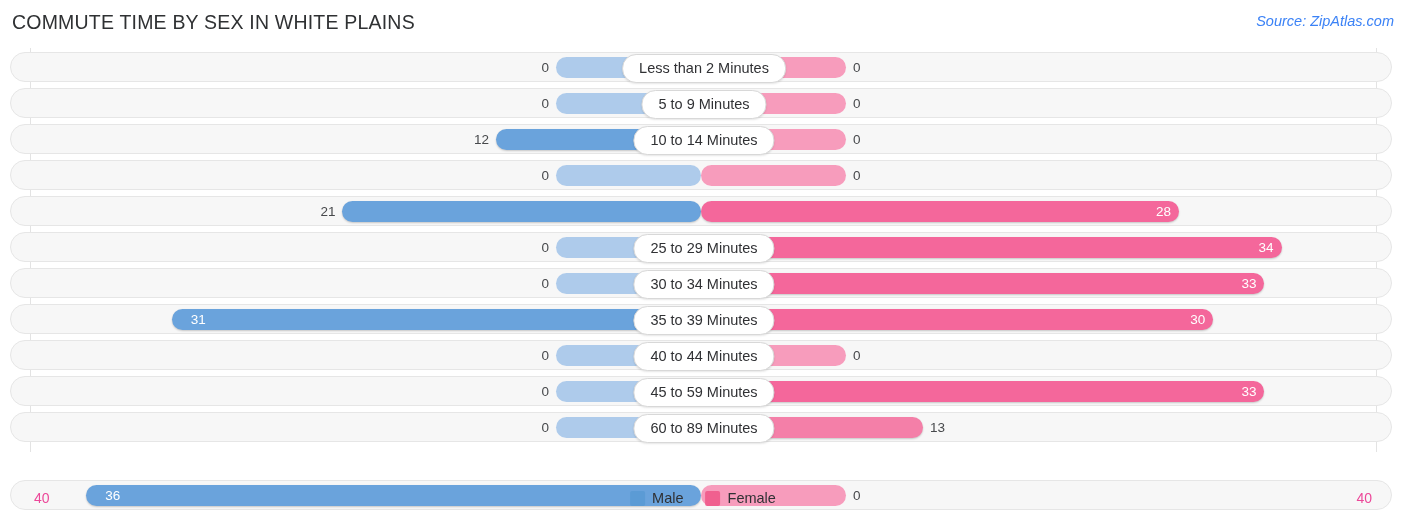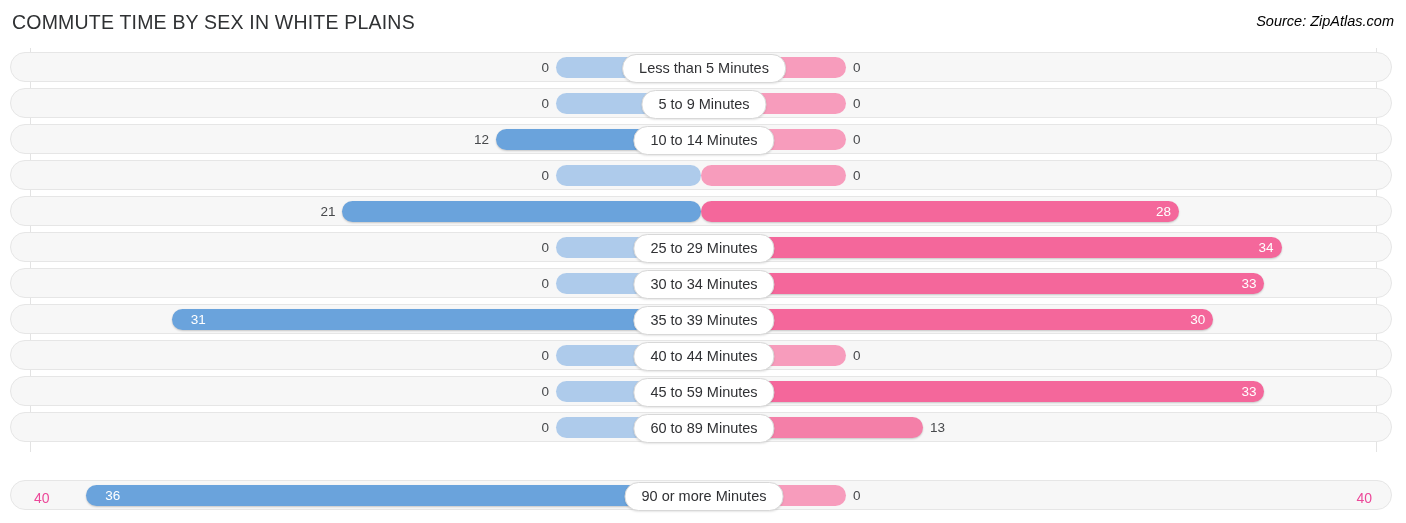--- a/index.html
+++ b/index.html
@@ -38,21 +38,21 @@
     letter-spacing: 0.2px;
     color: #2f3133;
     white-space: nowrap;
   }
   .source {
     position: absolute;
     right: 12px;
     top: 13px;
     font-size: 14.5px;
     font-style: italic;
-    color: #000000;
+    color: #3b82f6;
     white-space: nowrap;
   }
 
   
   .plot {
     position: absolute;
     left: 0;
     top: 48px;
     width: 1406px;
     height: 438px;
@@ -175,21 +175,21 @@
   </div>
 
   <div class="plot" id="plot">
       <div class="gridline" style="left: 30px;"></div>
       <div class="gridline" style="left: 1376px;"></div>
       <div class="row" style="top: 4px;">
         <div class="bar male" style="width: 145px; background: rgb(174, 203, 235);"></div>
         <div class="bar female" style="width: 145px; background: rgb(247, 156, 188);"></div>
         <div class="val male-side outside" style="right: calc(50% + 152px); width: 40px;">0</div>
         <div class="val female-side outside" style="left: calc(50% + 152px); width: 40px;">0</div>
-        <div class="pill" style="left: 693px;">Less than 5 Minutes</div>
+        <div class="pill" style="left: 693px;">Less than 2 Minutes</div>
       </div>
       <div class="row" style="top: 40px;">
         <div class="bar male" style="width: 145px; background: rgb(174, 203, 235);"></div>
         <div class="bar female" style="width: 145px; background: rgb(247, 156, 188);"></div>
         <div class="val male-side outside" style="right: calc(50% + 152px); width: 40px;">0</div>
         <div class="val female-side outside" style="left: calc(50% + 152px); width: 40px;">0</div>
         <div class="pill" style="left: 693px;">5 to 9 Minutes</div>
       </div>
       <div class="row" style="top: 76px;">
         <div class="bar male bar-shadow" style="width: 204.9px; background: rgb(106, 163, 220);"></div>
@@ -250,21 +250,20 @@
         <div class="bar female bar-shadow" style="width: 221.975px; background: rgb(244, 127, 168);"></div>
         <div class="val male-side outside" style="right: calc(50% + 152px); width: 40px;">0</div>
         <div class="val female-side outside" style="left: calc(50% + 228.975px); width: 40px;">13</div>
         <div class="pill" style="left: 693px;">60 to 89 Minutes</div>
       </div>
       <div class="row" style="top: 400px; margin-top: 32px;">
         <div class="bar male bar-shadow" style="width: 614.7px; background: rgb(106, 163, 220);"></div>
         <div class="bar female" style="width: 145px; background: rgb(247, 156, 188);"></div>
         <div class="val male-side inside" style="right: calc(50% + 580.7px); width: 26px;">36</div>
         <div class="val female-side outside" style="left: calc(50% + 152px); width: 40px;">0</div>
-        <div class="pill" style="left: 693px;">90 or more Minutes</div>
       </div>
     </div>
 
   <div class="footer">
     <div class="axis-label left">40</div>
     <div class="axis-label right">40</div>
     <div class="legend" id="legend">
         <div class="legend-item">
           <span class="legend-swatch" style="background: rgb(91, 155, 213);"></span>
           <span class="legend-text">Male</span>

